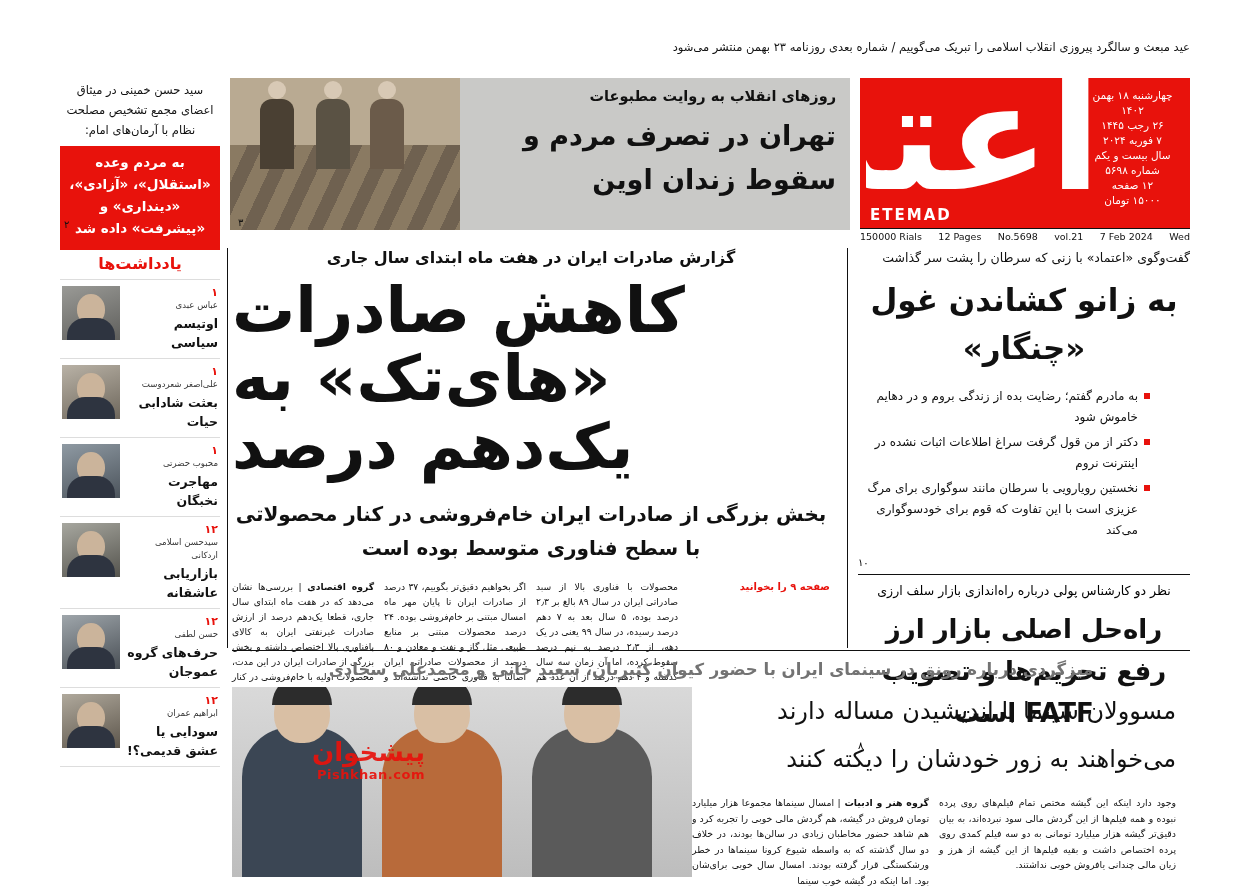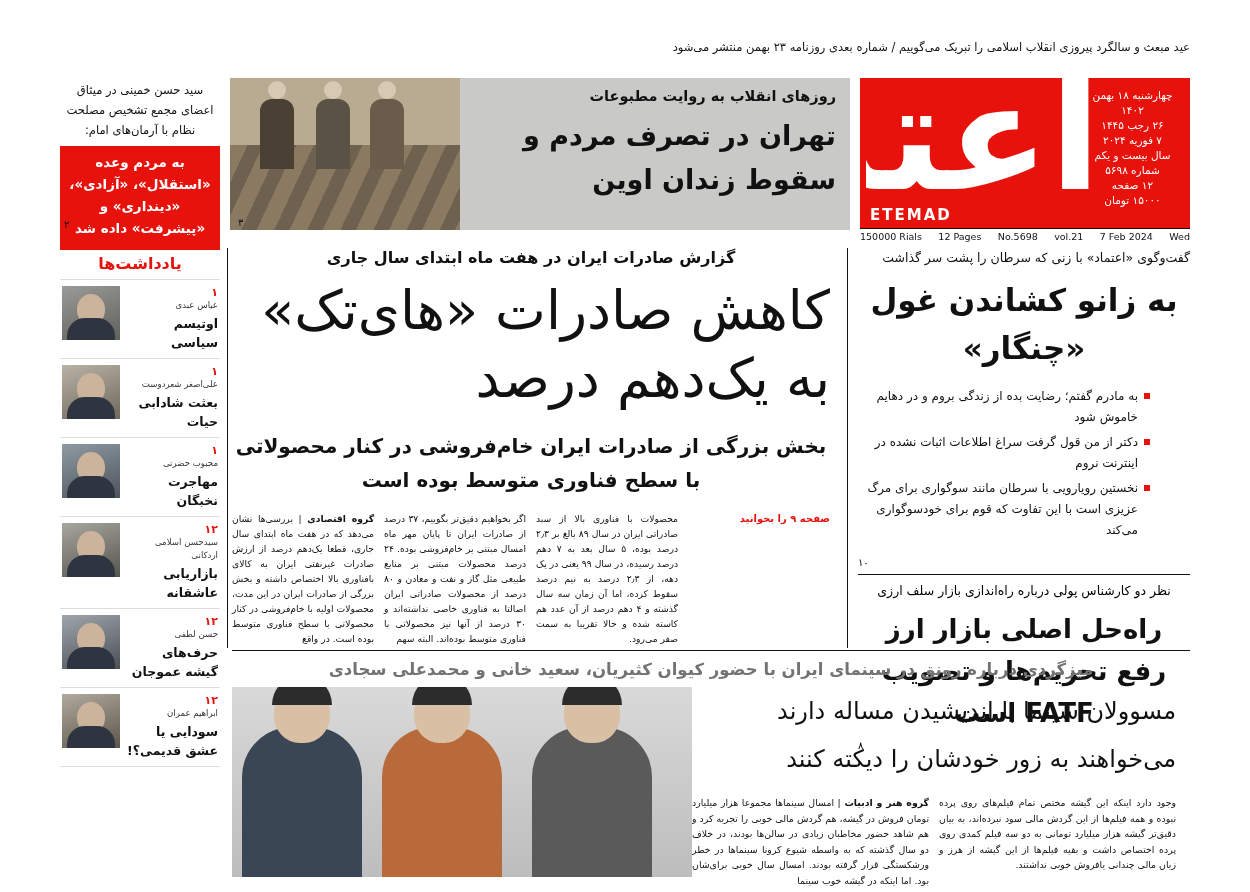--- a/index.html
+++ b/index.html
@@ -204,22 +204,22 @@
     position: absolute;
     top: 248px; right: 420px;
     width: 598px;
   }
   .center .kicker {
     font-size: 16px; font-weight: bold; text-align: center;
     direction: rtl; color: #111;
   }
   .center .headline {
     margin-top: 10px;
-    font-size: 54px; font-weight: normal; line-height: 68px;
-    text-align: right; direction: rtl; color: #111;
+    font-size: 63px; font-weight: bold; line-height: 68px;
+    text-align: left; direction: rtl; color: #111;
   }
   .center .subhead {
     margin-top: 16px;
     font-size: 20px; font-weight: bold; line-height: 34px;
     text-align: center; direction: rtl; color: #111;
   }
   .center .body {
     margin-top: 14px;
     display: flex; flex-direction: row;
     gap: 10px;
@@ -461,21 +461,21 @@
     </div>
 
     <div class="note">
       <div class="avatar a5">
           <div class="face"></div>
           <div class="body"></div>
         </div>
       <div class="txt">
         <div class="num">۱۲</div>
         <div class="author">حسن لطفی</div>
-        <div class="ntitle">حرف‌های گیشه عموجان</div>
+        <div class="ntitle">حرف‌های گروه عموجان</div>
       </div>
     </div>
 
     <div class="note">
       <div class="avatar a6">
           <div class="face"></div>
           <div class="body"></div>
         </div>
       <div class="txt">
         <div class="num">۱۲</div>
@@ -494,20 +494,24 @@
             <div class="hair"></div>
           </div>
         <div class="man m2">
             <div class="hd"></div>
             <div class="hair"></div>
           </div>
         <div class="man m3">
             <div class="hd"></div>
             <div class="hair"></div>
           </div>
+        <div class="watermark">
+          <span>پیشخوان</span>
+          <small>Pishkhan.com</small>
+        </div>
       </div>
       <div class="textcol">
         <div class="headline">مسوولان سینما با اندیشیدن مساله دارند می‌خواهند به زور خودشان را دیکته کنند</div>
         <div class="cols">
           <div class="c">
             <span>وجود دارد اینکه این گیشه مختص تمام فیلم‌های روی پرده نبوده و همه فیلم‌ها از این گردش مالی سود نبرده‌اند، به بیان دقیق‌تر گیشه هزار میلیارد تومانی به دو سه فیلم کمدی روی پرده اختصاص داشت و بقیه فیلم‌ها از این گیشه از هرز و زیان مالی چندانی یافروش خوبی نداشتند.</span>
             
           </div>
           <div class="c">
             <span class="byline">گروه هنر و ادبیات</span>

